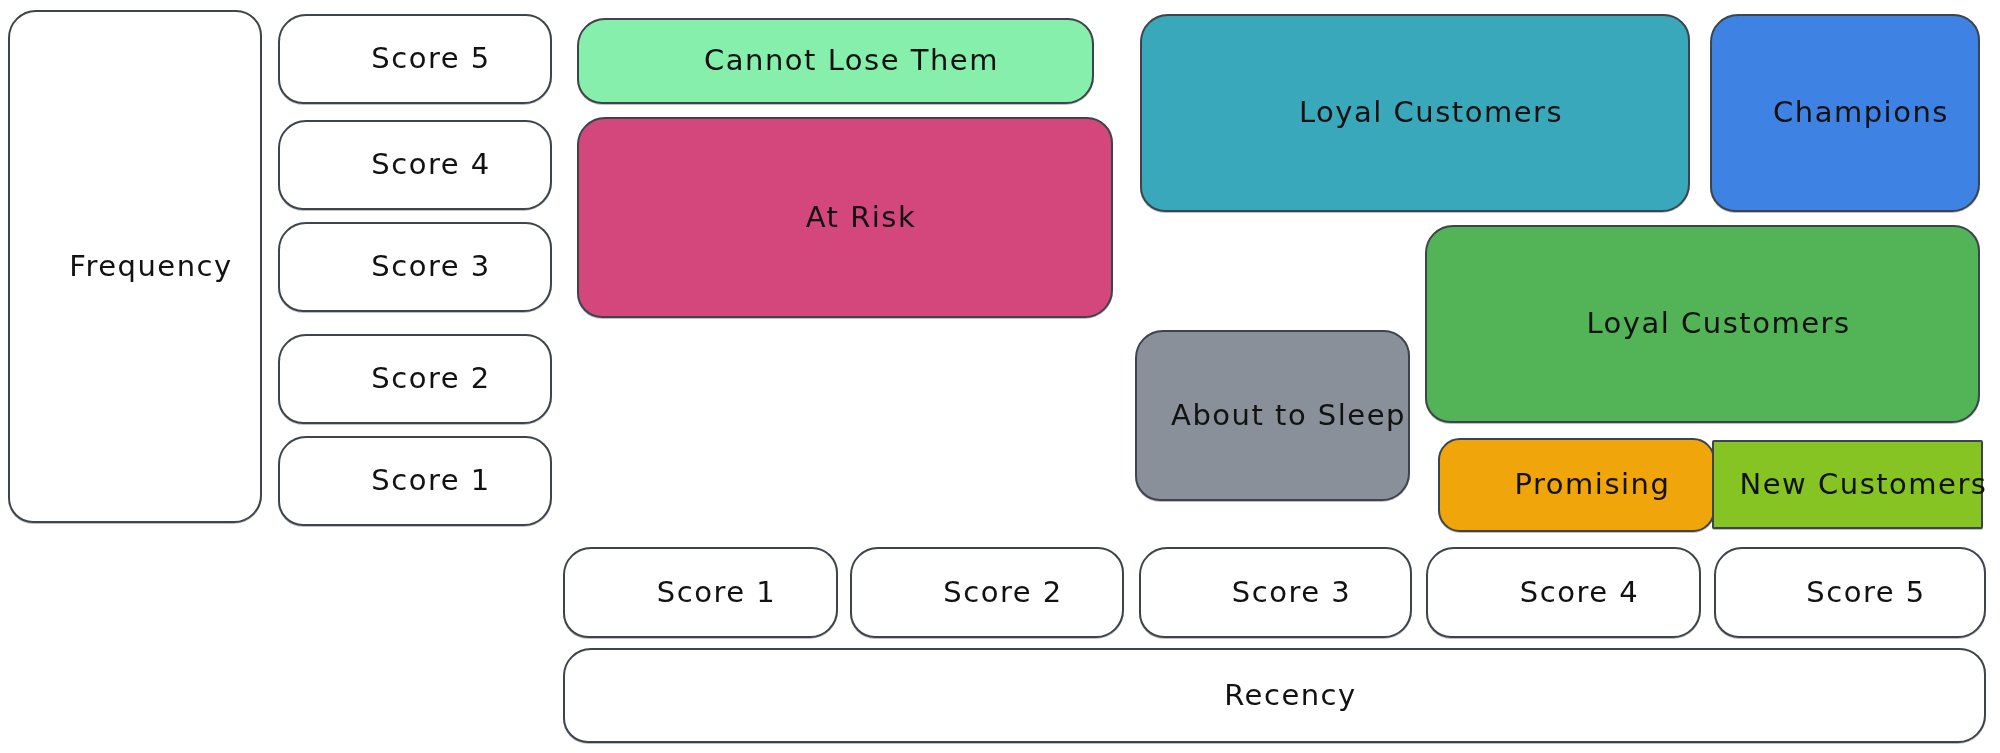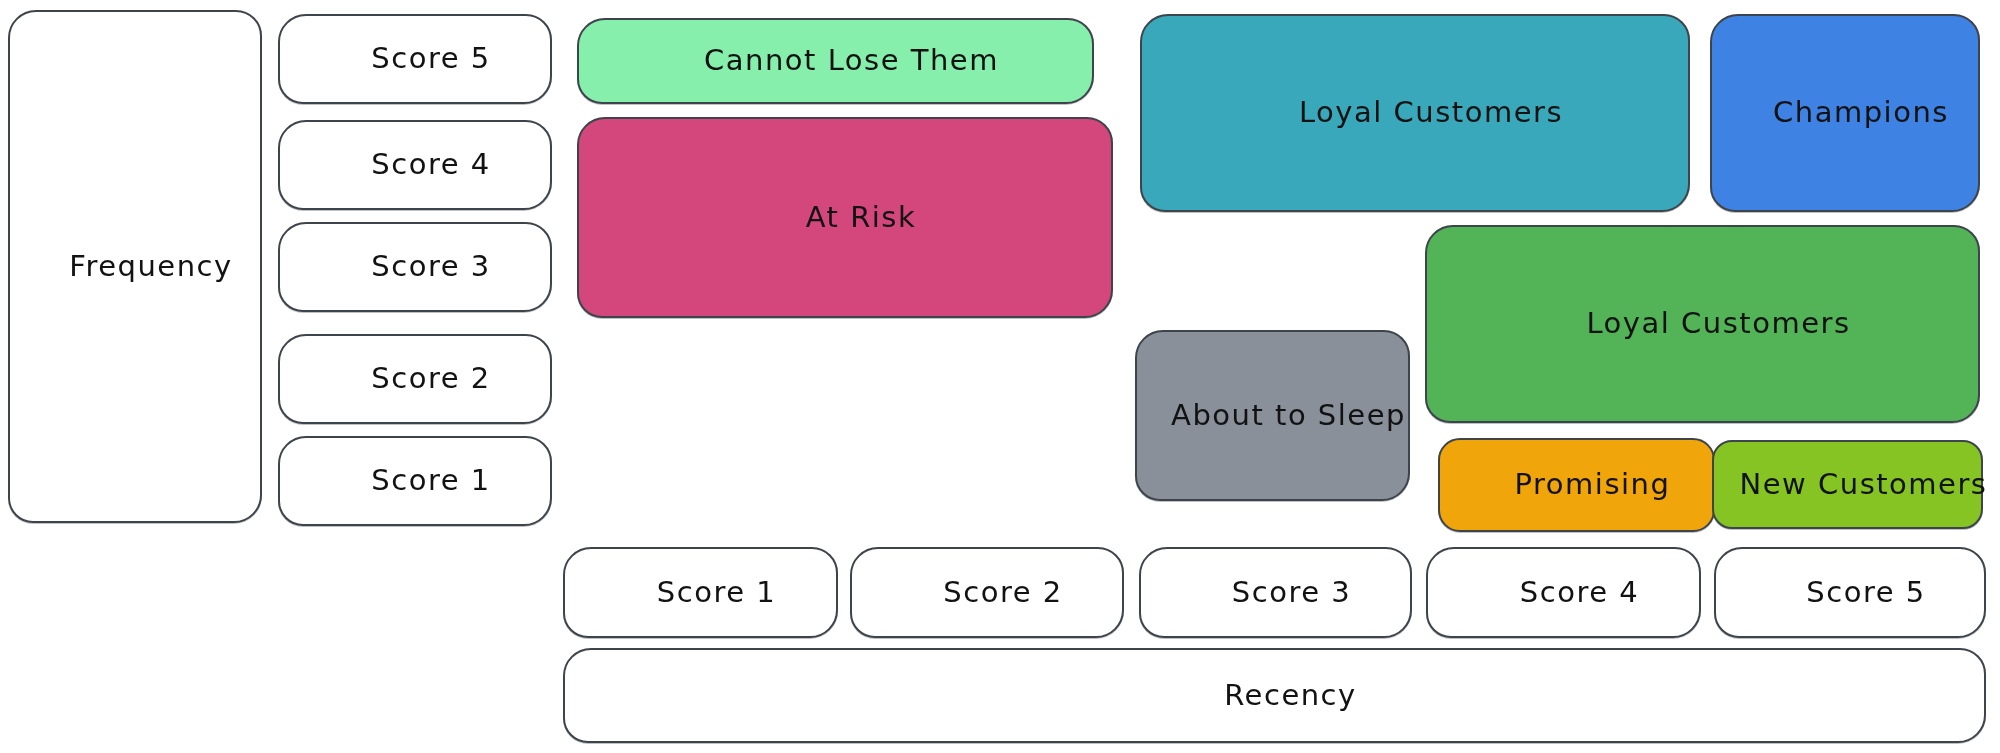--- a/index.html
+++ b/index.html
@@ -82,21 +82,21 @@
   </div>
 
   <div class="box seg" style="left: 1135px; top: 330px; width: 275px; height: 171px; background: rgb(137, 144, 153);">
     <span class="lbl">About to Sleep</span>
   </div>
 
   <div class="box seg" style="left: 1423px; top: 438px; width: 277px; height: 94px; border-radius: 22px; background: rgb(240, 165, 10); margin-left: 15px;">
     <span class="lbl">Promising</span>
   </div>
 
-  <div class="box seg" style="left: 1712px; top: 440px; width: 271px; height: 89px; border-radius: 20px; background: rgb(133, 196, 35);">
+  <div class="box seg" style="left: 1712px; top: 440px; width: 271px; height: 89px; border-radius: 2px; background: rgb(133, 196, 35);">
     <span class="lbl">New Customers</span>
   </div>
 
   <div class="box white" style="left:563px; top:547px; width:275px; height:91px;">
     <span class="lbl">Score 1</span>
   </div>
   <div class="box white" style="left:850px; top:547px; width:274px; height:91px;">
     <span class="lbl">Score 2</span>
   </div>
   <div class="box white" style="left:1139px; top:547px; width:273px; height:91px;">

